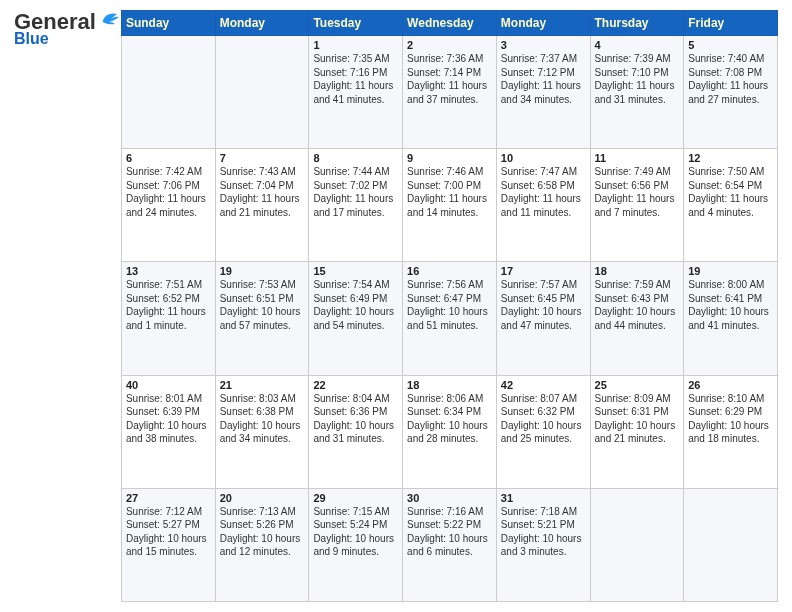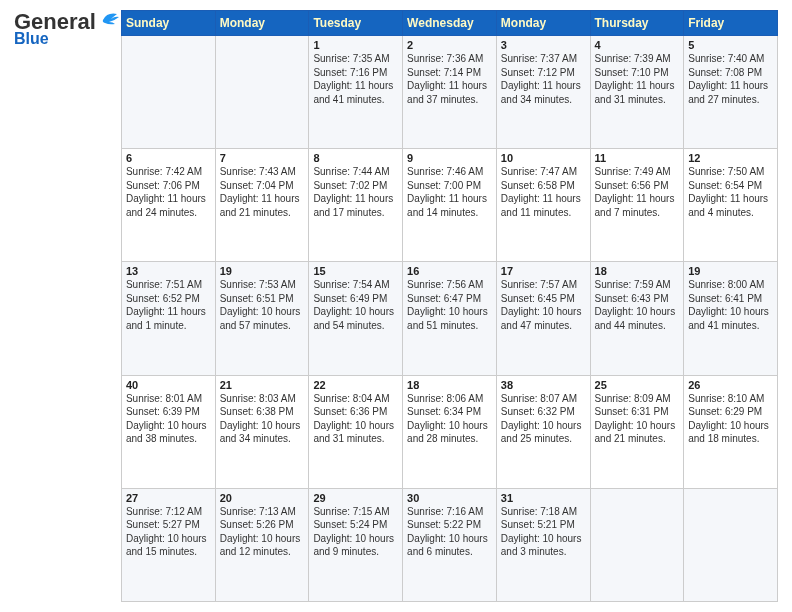--- a/index.html
+++ b/index.html
@@ -218,21 +218,21 @@
           </td>
           <td>
             <span class="day-num">22</span>
             <div class="day-info">Sunrise: 8:04 AM<br>Sunset: 6:36 PM<br>Daylight: 10 hours and 31 minutes.</div>
           </td>
           <td>
             <span class="day-num">18</span>
             <div class="day-info">Sunrise: 8:06 AM<br>Sunset: 6:34 PM<br>Daylight: 10 hours and 28 minutes.</div>
           </td>
           <td>
-            <span class="day-num">38</span>
+            <span class="day-num">42</span>
             <div class="day-info">Sunrise: 8:07 AM<br>Sunset: 6:32 PM<br>Daylight: 10 hours and 25 minutes.</div>
           </td>
           <td>
             <span class="day-num">25</span>
             <div class="day-info">Sunrise: 8:09 AM<br>Sunset: 6:31 PM<br>Daylight: 10 hours and 21 minutes.</div>
           </td>
           <td>
             <span class="day-num">26</span>
             <div class="day-info">Sunrise: 8:10 AM<br>Sunset: 6:29 PM<br>Daylight: 10 hours and 18 minutes.</div>
           </td>

